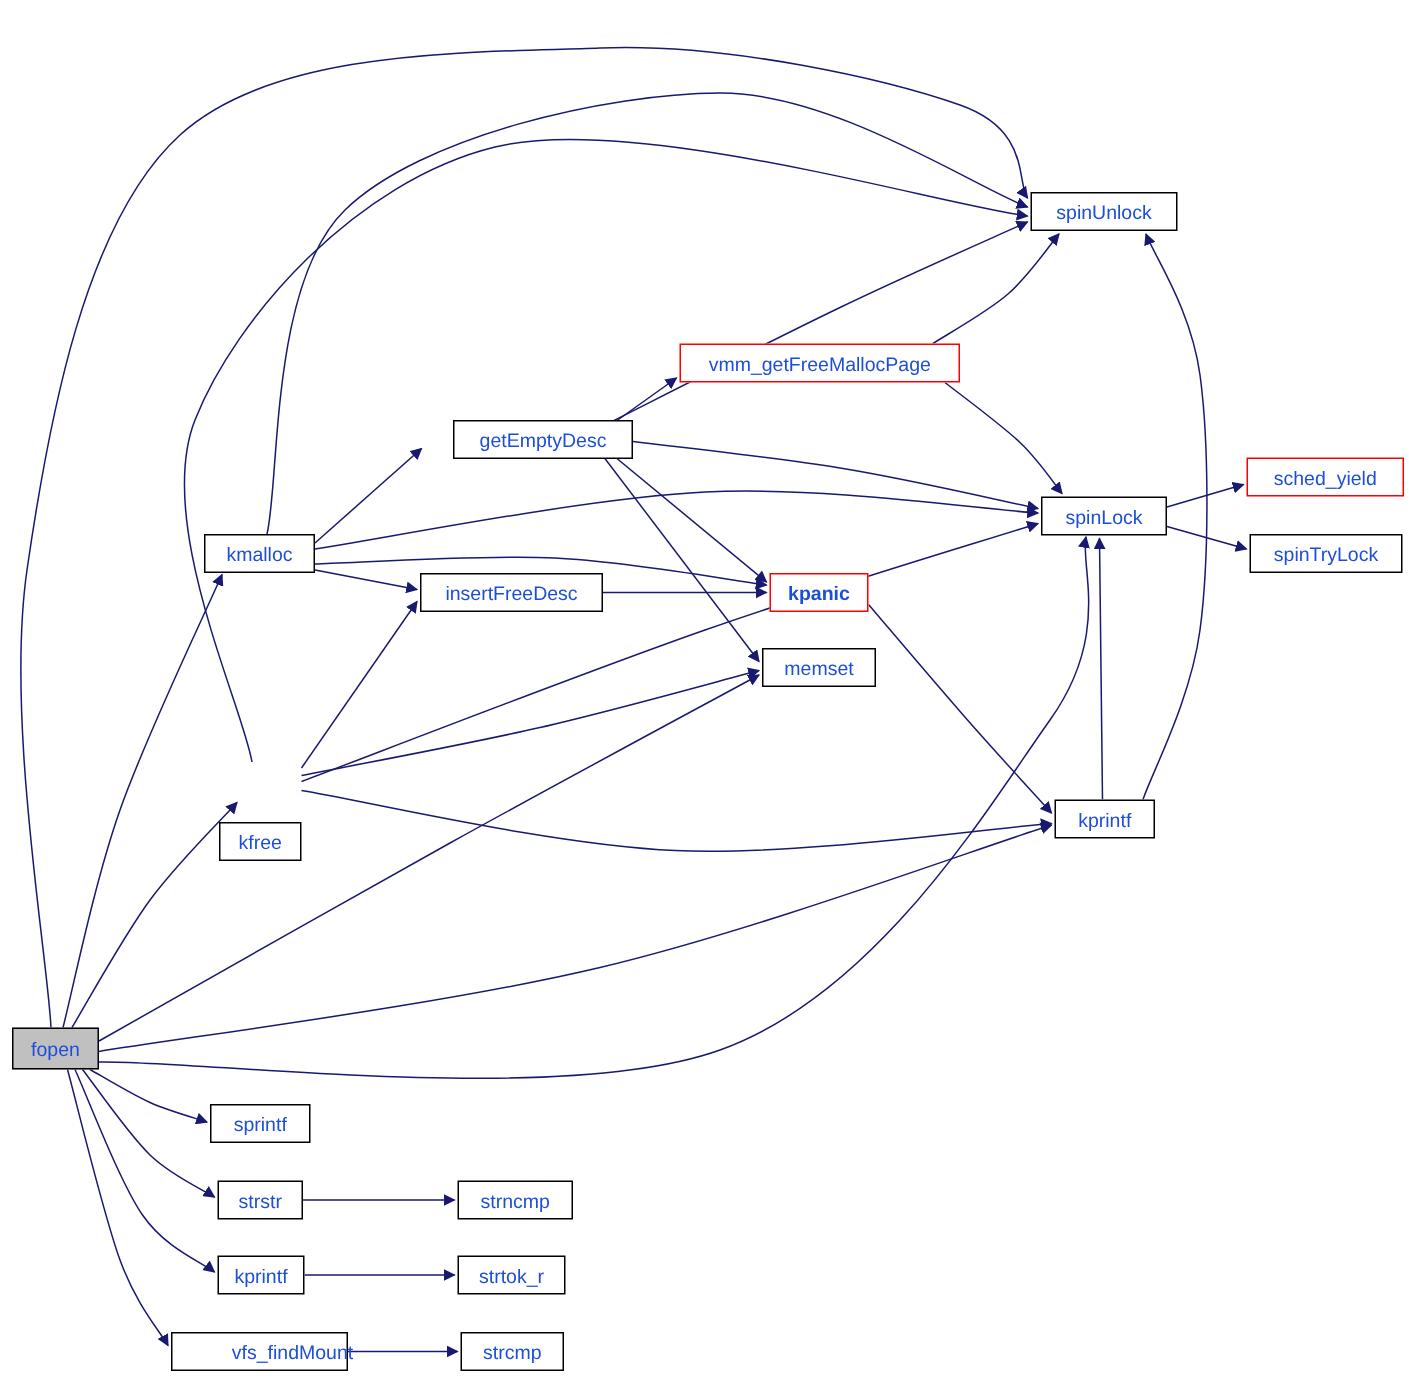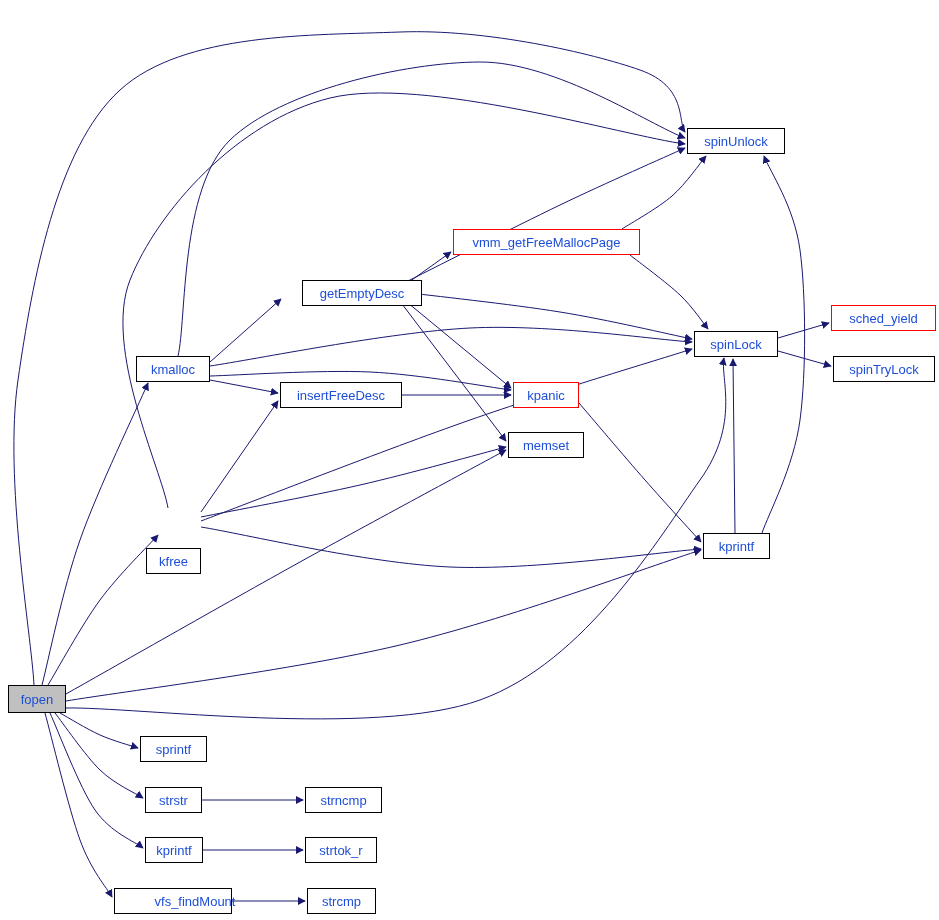--- a/index.html
+++ b/index.html
@@ -99,21 +99,21 @@
   <div id="node-layer">
       <div class="node root" style="left: 8px; top: 685px; width: 58px; height: 28px;">fopen</div>
       <div class="node normal" style="left: 687px; top: 128px; width: 98px; height: 26px;">spinUnlock</div>
       <div class="node red" style="left: 453px; top: 229px; width: 187px; height: 26px;">vmm_getFreeMallocPage</div>
       <div class="node normal" style="left: 282px; top: 280px; width: 120px; height: 26px; margin-left: 20px;">getEmptyDesc</div>
       <div class="node red" style="left: 831px; top: 305px; width: 105px; height: 26px;">sched_yield</div>
       <div class="node normal" style="left: 694px; top: 331px; width: 84px; height: 26px;">spinLock</div>
       <div class="node normal" style="left: 833px; top: 356px; width: 102px; height: 26px; text-align: center;">spinTryLock</div>
       <div class="node normal" style="left: 136px; top: 356px; width: 74px; height: 26px;">kmalloc</div>
       <div class="node normal" style="left: 280px; top: 382px; width: 122px; height: 26px;">insertFreeDesc</div>
-      <div class="node red" style="left: 513px; top: 382px; width: 66px; height: 26px;">kpanic</div>
+      <div class="node red" style="left: 513px; top: 382px; width: 66px; height: 26px; font-weight: bold;">kpanic</div>
       <div class="node normal" style="left: 508px; top: 432px; width: 76px; height: 26px;">memset</div>
       <div class="node normal" style="left: 146px; top: 508px; width: 55px; height: 26px; margin-top: 40px;">kfree</div>
       <div class="node normal" style="left: 703px; top: 533px; width: 67px; height: 26px;">kprintf</div>
       <div class="node normal" style="left: 140px; top: 736px; width: 67px; height: 26px;">sprintf</div>
       <div class="node normal" style="left: 145px; top: 787px; width: 57px; height: 26px;">strstr</div>
       <div class="node normal" style="left: 305px; top: 787px; width: 77px; height: 26px;">strncmp</div>
       <div class="node normal" style="left: 145px; top: 837px; width: 58px; height: 26px;">kprintf</div>
       <div class="node normal" style="left: 305px; top: 837px; width: 72px; height: 26px;">strtok_r</div>
       <div class="node normal" style="left: 114px; top: 888px; width: 118px; height: 26px; padding-left: 44px;">vfs_findMount</div>
       <div class="node normal" style="left: 307px; top: 888px; width: 69px; height: 26px;">strcmp</div>

